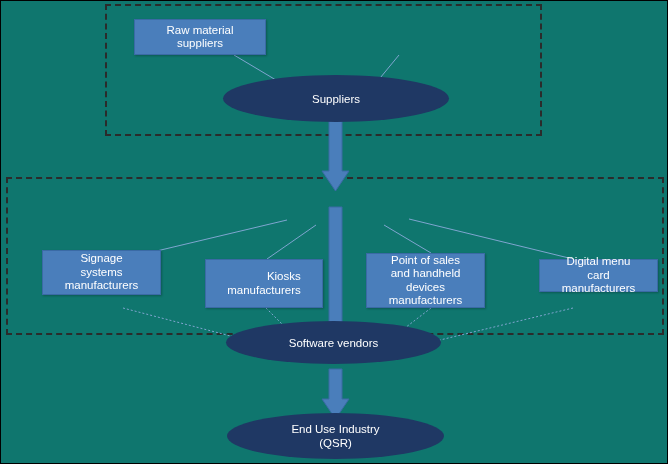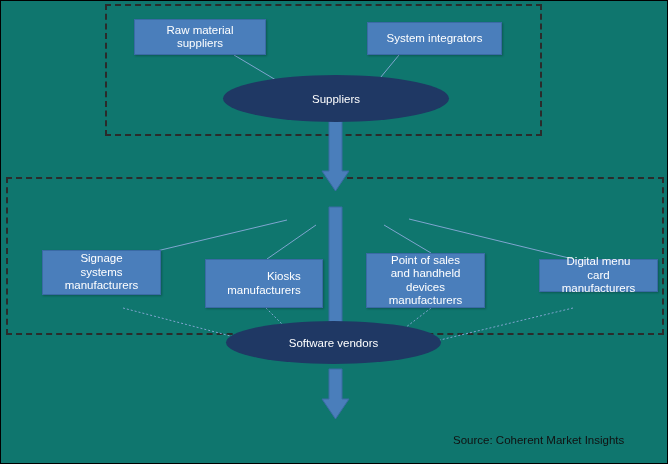--- a/index.html
+++ b/index.html
@@ -104,21 +104,20 @@
 
       <polygon points="328,206 341,206 341,360 328,360"></polygon>
 
       <polygon points="328,368 341,368 341,398 348,398 334.5,418 321,398 328,398"></polygon>
     </g>
   </svg>
 
   <div class="node-box" style="left:133px; top:18px; width:132px; height:36px;">Raw  material
 suppliers</div>
 
-  <div class="node-box" style="left:366px; top:21px; width:135px; height:33px;">System integrators</div>
 
   <div class="node-ellipse" style="left:222px; top:74px; width:226px; height:47px;">Suppliers</div>
 
 
   <div class="node-box" style="left:41px; top:249px; width:119px; height:45px;">Signage
 systems
 manufacturers</div>
 
   <div class="node-box" style="left:204px; top:258px; width:118px; height:49px;text-align:right;">Kiosks
 manufacturers</div>
@@ -127,16 +126,17 @@
 and handheld
 devices
 manufacturers</div>
 
   <div class="node-box" style="left:538px; top:258px; width:119px; height:33px;">Digital menu
 card
 manufacturers</div>
 
   <div class="node-ellipse" style="left:225px; top:320px; width:215px; height:43px;">Software vendors</div>
 
+  <div class="node-ellipse" style="left:226px; top:412px; width:217px; height:46px;">End Use Industry
+(QSR)</div>
 
-  <div class="source-note" style="left:452px; top:433px;">Source: Coherent Market Insights</div>
 
 </div>
 
 </body></html>

